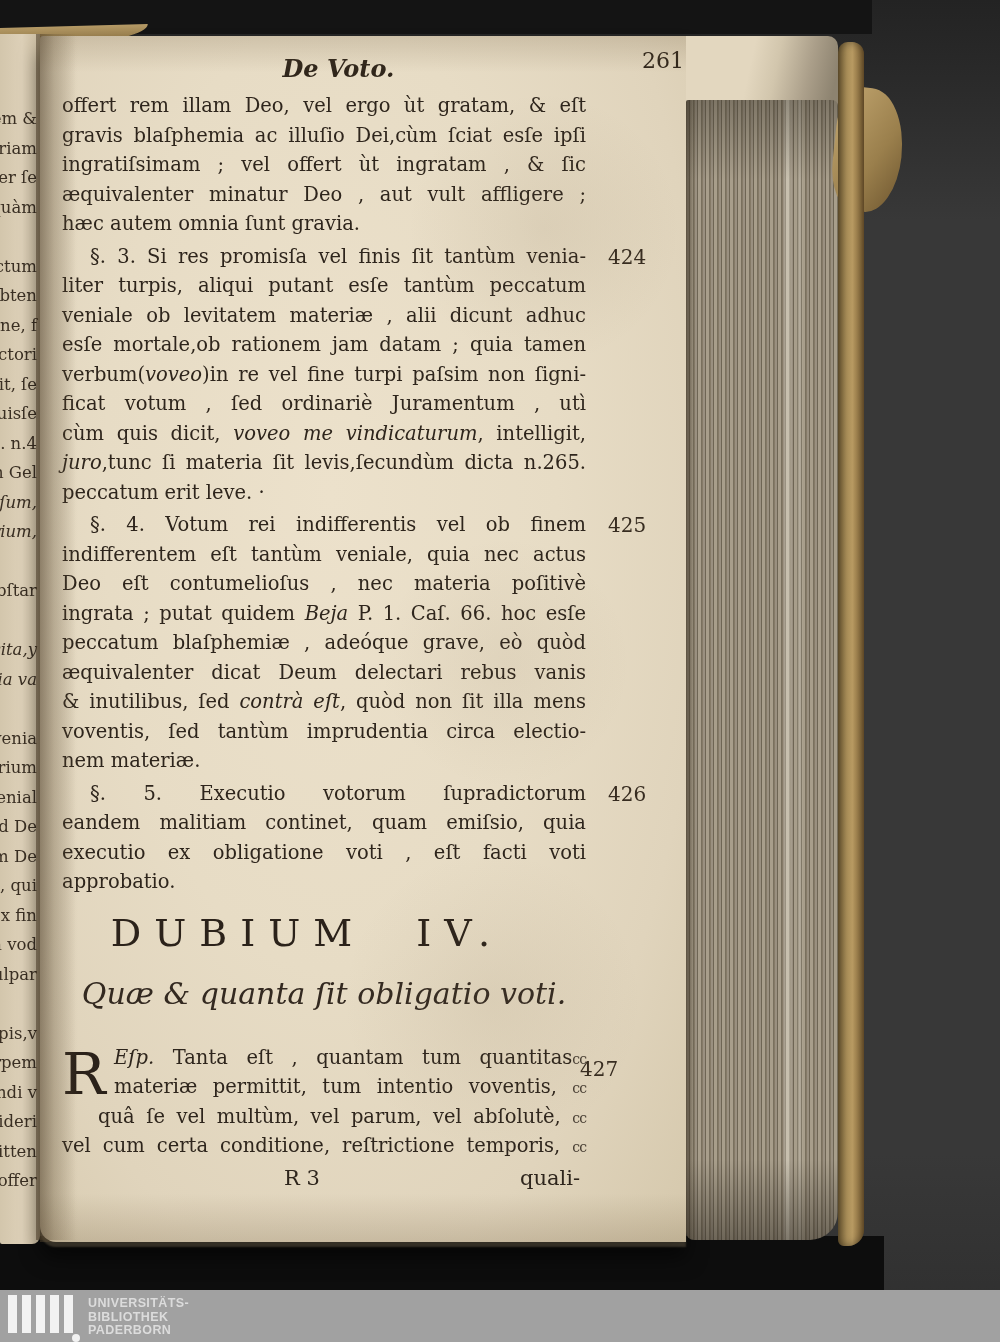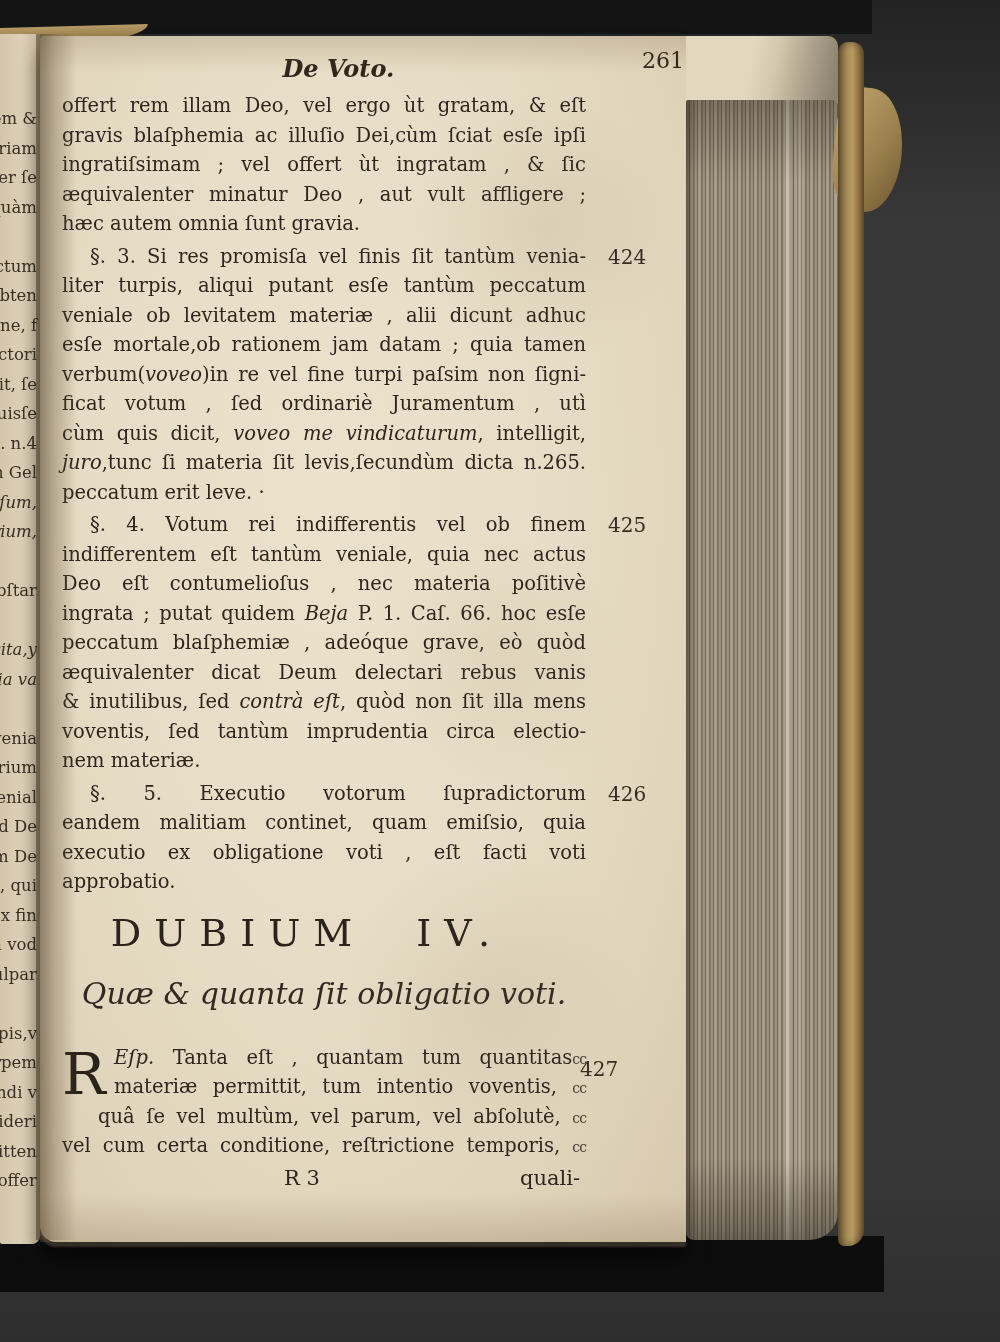--- a/index.html
+++ b/index.html
@@ -207,13 +207,30 @@
       </div>
 
     </div>
   </div>
 
   <div class="fore-top"></div>
   <div class="fore-edge"></div>
   <div class="cover-corner"></div>
   <div class="cover-edge"></div>
 
+  <div class="footer">
+    <div class="logo">
+      <div class="bars">
+        <div class="bar"></div>
+        <div class="bar"></div>
+        <div class="bar"></div>
+        <div class="bar"></div>
+        <div class="bar"></div>
+      </div>
+      <div class="bardot"></div>
+    </div>
+    <div class="footer-text">
+      <div>UNIVERSITÄTS-</div>
+      <div>BIBLIOTHEK</div>
+      <div>PADERBORN</div>
+    </div>
+  </div>
 </div>
 
 </body></html>

